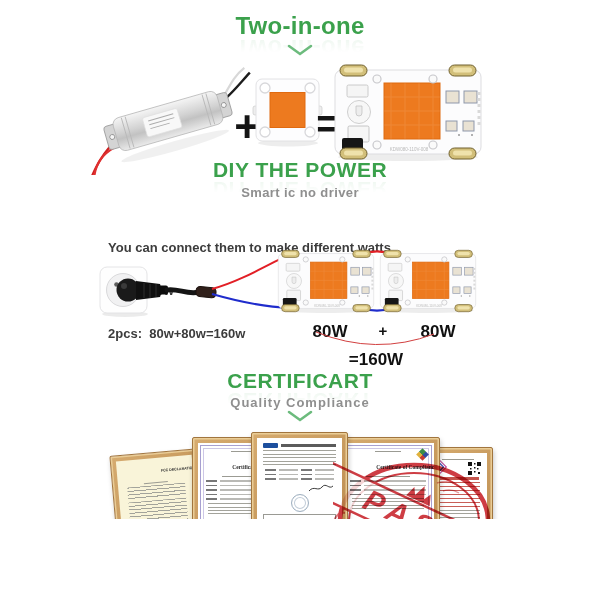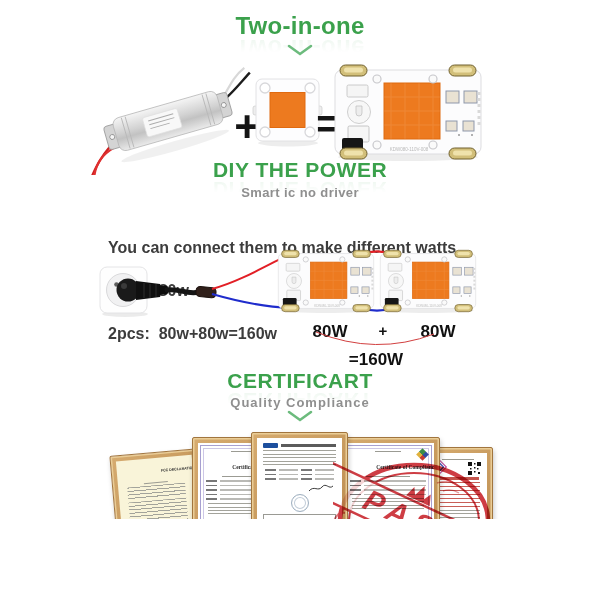--- a/index.html
+++ b/index.html
@@ -6,21 +6,21 @@
   .page{position:relative;width:600px;height:519px;background:#fff;overflow:hidden;
         font-family:"Liberation Sans",sans-serif;}
   .abs{position:absolute;}
   .center{left:0;right:0;text-align:center;}
   .h1{font-size:24px;font-weight:bold;color:#3ba14c;letter-spacing:.3px;}
   .h2{font-size:21px;font-weight:bold;color:#3ba14c;letter-spacing:.5px;}
   .reflection{transform:scaleY(-1);opacity:.12;filter:blur(.4px);
     -webkit-mask-image:linear-gradient(to top,rgba(0,0,0,.9),transparent 65%);
             mask-image:linear-gradient(to top,rgba(0,0,0,.9),transparent 65%);}
   .sub{font-size:13px;font-weight:bold;color:#8f8f8f;letter-spacing:.4px;}
-  .textblock{left:108px;top:212px;color:#3c3c3c;font-weight:bold;font-size:16px;
+  .textblock{left:108px;top:212px;color:#3c3c3c;font-weight:bold;font-size:13px;
              line-height:14.4px;white-space:pre;}
   svg text{font-family:"Liberation Sans",sans-serif;}
   
   .cert{position:absolute;background:linear-gradient(135deg,#d6ab6f,#b8884c);
         border:1px solid #a1753e;border-radius:2px;padding:5px;box-sizing:border-box;
         box-shadow:inset 0 0 0 1.5px #eacd96,1px 3px 5px rgba(0,0,0,.22);}
   .paper{width:100%;height:100%;background:#fff;position:relative;overflow:hidden;
          box-sizing:border-box;padding:4px;text-align:center;}
   .cream{background:#f9f4d9;}
   .pborder{position:absolute;inset:2px;border:1px solid #a79fd0;box-shadow:inset 0 0 0 2px #fff,inset 0 0 0 3px #cdc7e6;pointer-events:none;}

